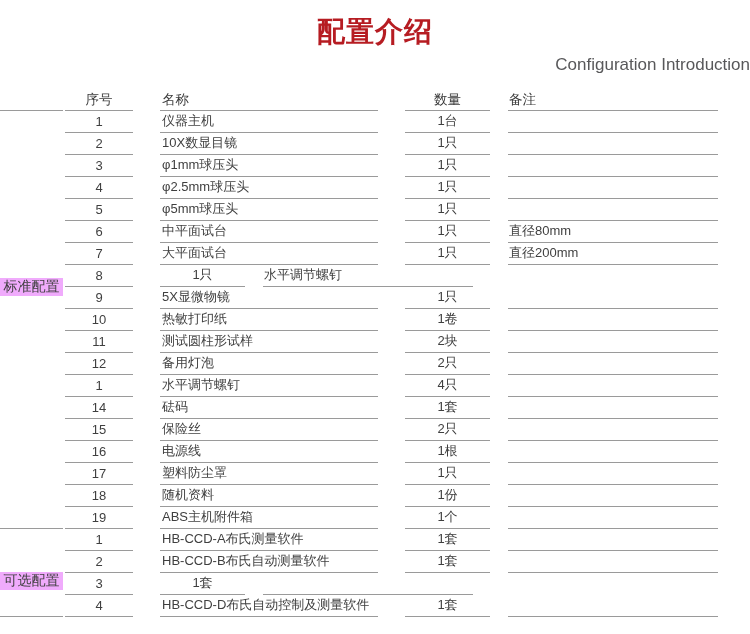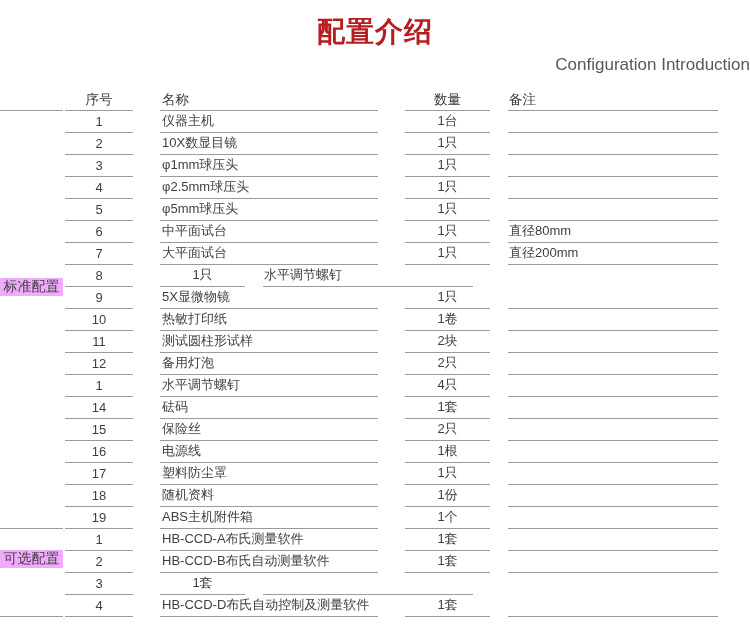--- a/index.html
+++ b/index.html
@@ -209,16 +209,16 @@
           <div class="cell qty">1套</div>
           <div class="cell note"></div>
         </div>
         <div class="row section-end">
           <div class="cell sec"></div>
           <div class="cell seq">4</div>
           <div class="cell name">HB-CCD-D布氏自动控制及测量软件</div>
           <div class="cell qty">1套</div>
           <div class="cell note"></div>
         </div>
-        <div class="section-label" style="top: 448px;">可选配置</div>
+        <div class="section-label" style="top: 470px;">可选配置</div>
       </div>
   </div>
 </div>
 
 </body></html>

